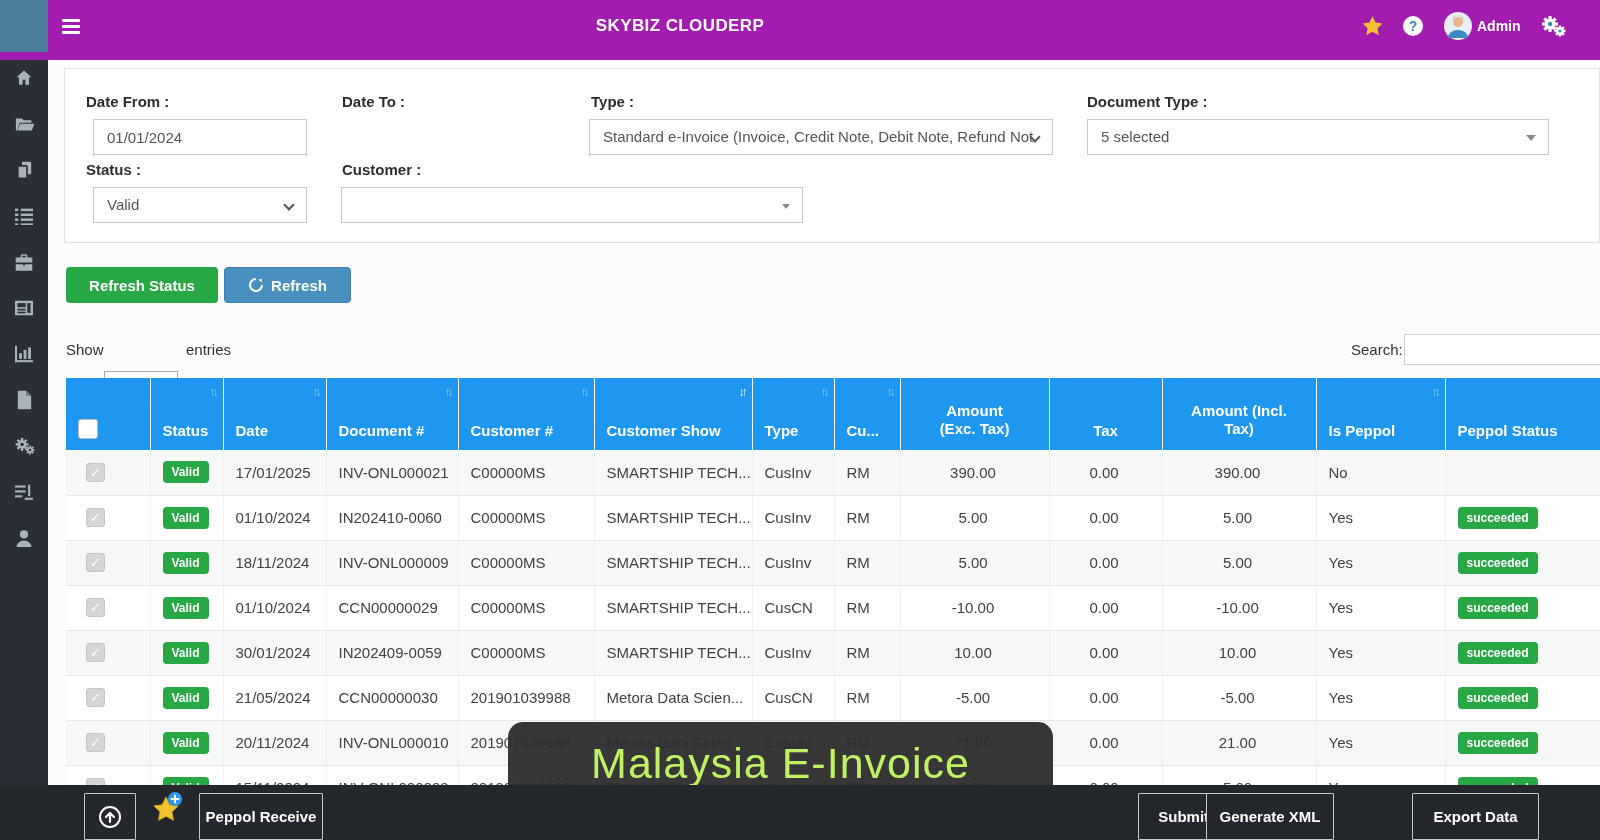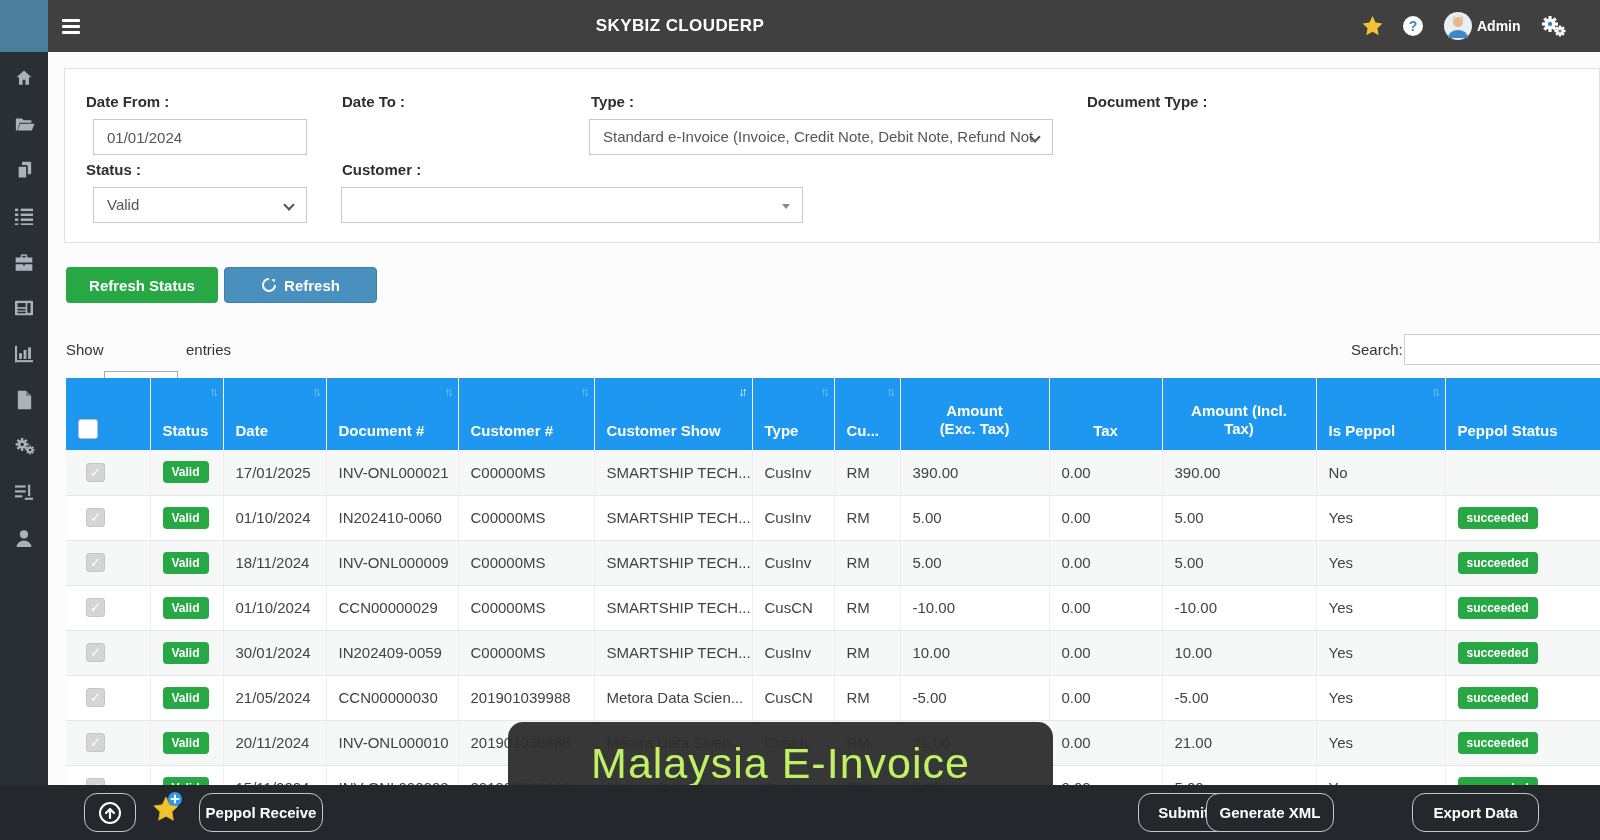--- a/index.html
+++ b/index.html
@@ -1,21 +1,21 @@
 <!DOCTYPE html>
 <html><head>
 <meta charset="utf-8">
 <style>
   * { margin:0; padding:0; box-sizing:border-box; }
   html,body { width:1600px; height:840px; overflow:hidden; }
   body { font-family:"Liberation Sans","DejaVu Sans",sans-serif; background:#fcfcfc; }
   #app { position:relative; width:1600px; height:840px; overflow:hidden; background:#fcfcfc; }
 
   
-  .topbar { position:absolute; left:0; top:0; width:1600px; height:52px; background:#404040; z-index:40; }
+  .topbar { position:absolute; left:0; top:0; width:1600px; height:60px; background:#a21caf; z-index:40; }
   .topbar-corner { position:absolute; left:0; top:0; width:48px; height:52px; background:#4b7d9c; }
   .hamburger { position:absolute; left:62px; top:19px; width:18px; cursor:pointer; }
   .hamburger div { height:2.5px; background:#fff; margin-bottom:3.5px; border-radius:1px; }
   .app-title { position:absolute; left:680px; top:16px; transform:translateX(-50%); color:#fff;
                font-size:17px; font-weight:bold; letter-spacing:.4px; white-space:nowrap; }
   .hdr-ico { position:absolute; top:15px; }
   .help-circle { width:20px; height:20px; border-radius:50%; background:#fff; color:#3d89ba;
                  font-weight:bold; font-size:14px; text-align:center; line-height:20px; }
   .admin-name { position:absolute; left:1477px; top:18px; color:#fff; font-size:14px; font-weight:bold; }
 
@@ -35,21 +35,21 @@
   .chev { position:absolute; right:13px; top:13px; width:8px; height:8px;
           border-left:2px solid #555; border-bottom:2px solid #555; transform:rotate(-45deg); }
   .caret { position:absolute; right:12px; top:15px; width:0; height:0;
            border-left:5px solid transparent; border-right:5px solid transparent; border-top:6px solid #8a8a8a; }
 
   
   .btn { position:absolute; height:36px; border:none; border-radius:4px; color:#fff;
          font-size:15px; font-weight:bold; font-family:inherit; cursor:pointer;
          display:flex; align-items:center; justify-content:center; gap:7px;text-align:right; }
   .btn-green { left:66px; top:267px; width:152px; background:#28a745; }
-  .btn-blue  { left:224px; top:267px; width:153px; background:#4a90bf; border:1px solid #3a7fae; }
+  .btn-blue  { left:224px; top:267px; width:127px; background:#4a90bf; border:1px solid #3a7fae; }
 
   
   .ctrl-text { position:absolute; font-size:15px; color:#333; }
   .show-select { position:absolute; left:104px; top:335px; width:74px; height:30px; border:1px solid #aaa;
                  background:#fff; font-size:14px; color:#444; line-height:28px; padding-left:16px;margin-top:36px; }
   .show-select .chev { right:10px; top:11px; width:7px; height:7px; }
   .search-input { position:absolute; left:1404px; top:334px; width:210px; height:31px;
                   border:1px solid #cfcfcf; background:#fff; font-size:14px; padding:0 8px; font-family:inherit; }
 
   
@@ -61,37 +61,37 @@
   thead th:last-child { border-right:none; }
   thead th.c { text-align:center; padding-left:4px; padding-right:4px; }
   .th-wrap { display:inline-block; max-width:96px; line-height:1.25; }
   .sort { position:absolute; top:7px; right:7px; font-size:12px; color:rgba(255,255,255,.5);
           letter-spacing:-3px; cursor:pointer; }
   .sort.active { color:#fff; }
   tbody td { font-size:15px; color:#424242; height:45px; padding-left:12px;
              border-bottom:1px solid #e6e6e6; border-right:1px solid #efefef;
              white-space:nowrap; overflow:hidden; background:#fff; }
   tbody tr:nth-child(odd) td { background:#f6f7f7; }
-  tbody td.num { text-align:left; padding-right:15px; }
+  tbody td.num { text-align:center; padding-right:15px; }
   .badge { display:inline-block; background:#28a745; color:#fff; font-size:12px; font-weight:bold;
            padding:4px 9px; border-radius:4px; }
   .cbx-head { width:20px; height:20px; background:#fff; border:1px solid #bbb; border-radius:3px; cursor:pointer; }
   .cbx-row { width:19px; height:19px; background:#d5d5d5; border:1px solid #c6c6c6; border-radius:3px;
              color:#fff; font-size:13px; font-weight:bold; text-align:center; line-height:18px; margin-left:8px; }
   td.check-cell { padding-left:12px; }
 
   
   .overlay { position:absolute; left:508px; top:722px; width:545px; height:82px; z-index:20;
              background:rgba(44,44,44,.95); border-radius:15px; display:flex; align-items:center; justify-content:center; }
   .overlay span { color:#bef264; font-size:43px; font-weight:normal; letter-spacing:1px; white-space:nowrap; }
 
   
   .bottombar { position:absolute; left:0; top:785px; width:1600px; height:55px; background:#24282d; z-index:30; }
-  .bar-btn { position:absolute; top:8px; height:39px; background:#24282d; border:1px solid #c8c8c8;
-             border-radius:13px; color:#fff; font-size:15px; font-weight:bold; font-family:inherit;
+  .bar-btn { position:absolute; top:8px; height:47px; background:#24282d; border:1px solid #c8c8c8;
+             border-radius:1px; color:#fff; font-size:15px; font-weight:bold; font-family:inherit;
              cursor:pointer; display:flex; align-items:center; justify-content:center; }
   .star-wrap { position:absolute; left:147px; top:5px; cursor:pointer; }
 </style>
 </head>
 <body>
 
 <div id="app">
 
   <div class="topbar">
     <div class="topbar-corner"></div>
@@ -248,20 +248,24 @@
 
     <div class="f-label" style="left:277px;top:24px">Date To :</div>
 
     <div class="f-label" style="left:526px;top:24px">Type :</div>
     <div class="f-select" style="left:524px;top:50px;width:464px">
       <span>Standard e-Invoice (Invoice, Credit Note, Debit Note, Refund Not</span>
       <span class="chev"></span>
     </div>
 
     <div class="f-label" style="left:1022px;top:24px">Document Type :</div>
+    <div class="f-select" style="left:1022px;top:50px;width:462px">
+      <span>5 selected</span>
+      <span class="caret"></span>
+    </div>
 
     <div class="f-label" style="left:21px;top:92px">Status :</div>
     <div class="f-select" style="left:28px;top:118px;width:214px">
       <span>Valid</span>
       <span class="chev"></span>
     </div>
 
     <div class="f-label" style="left:277px;top:92px">Customer :</div>
     <div class="f-select" style="left:276px;top:118px;width:462px">
       <span></span>

